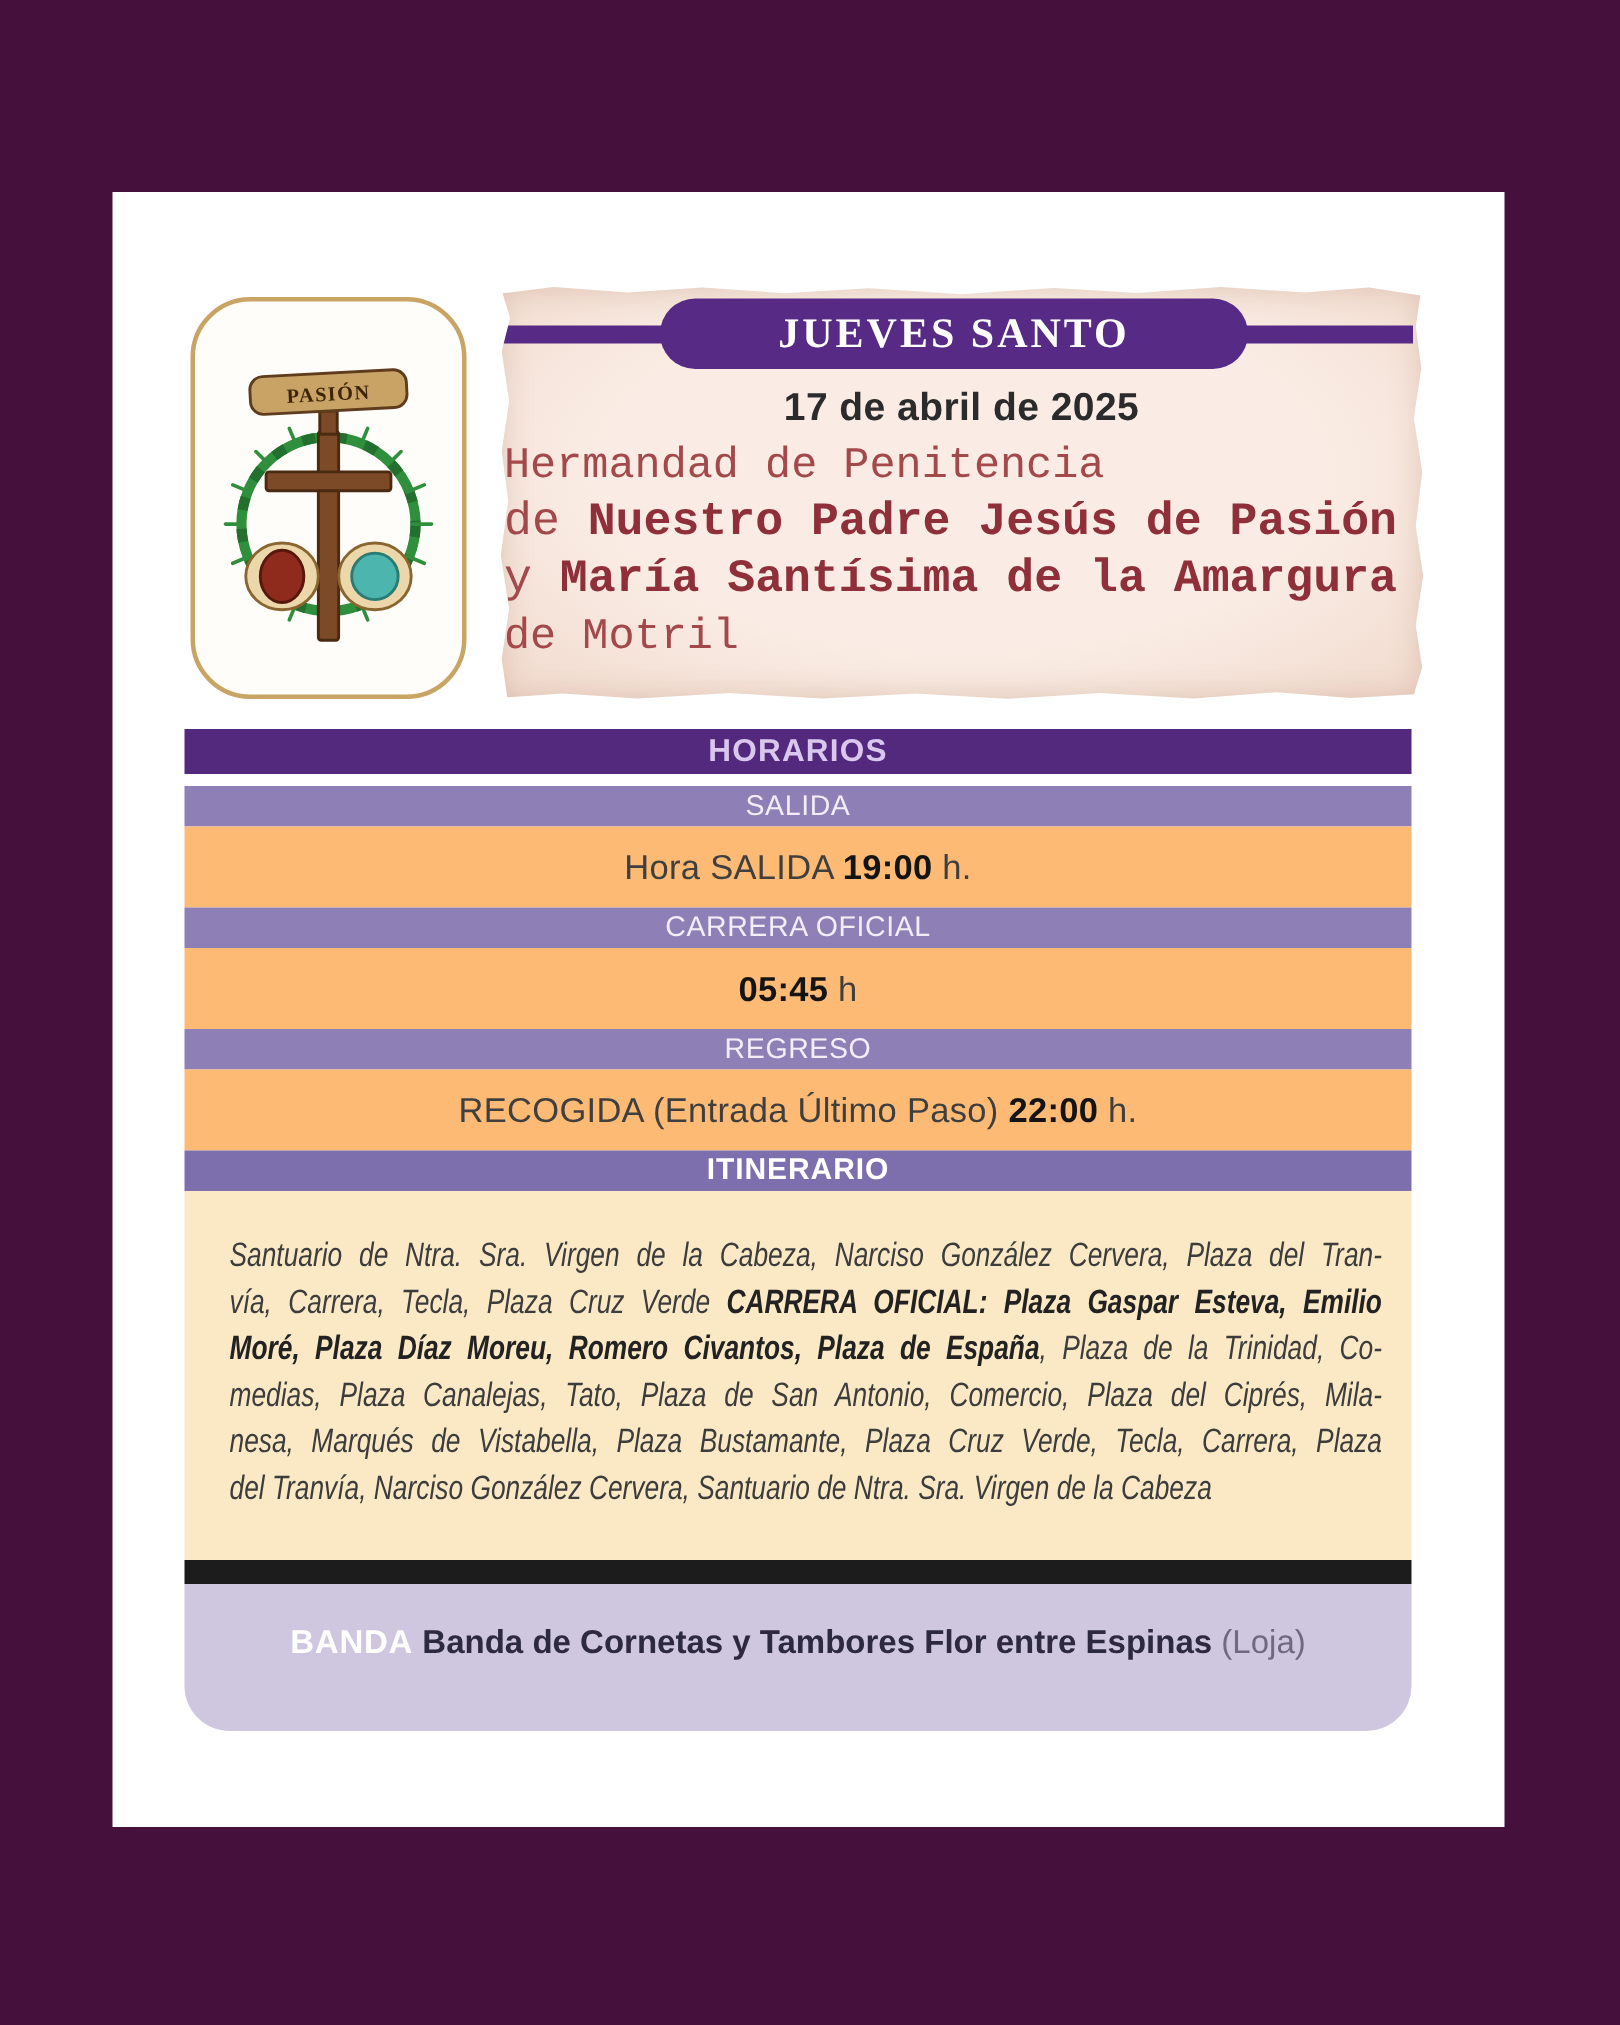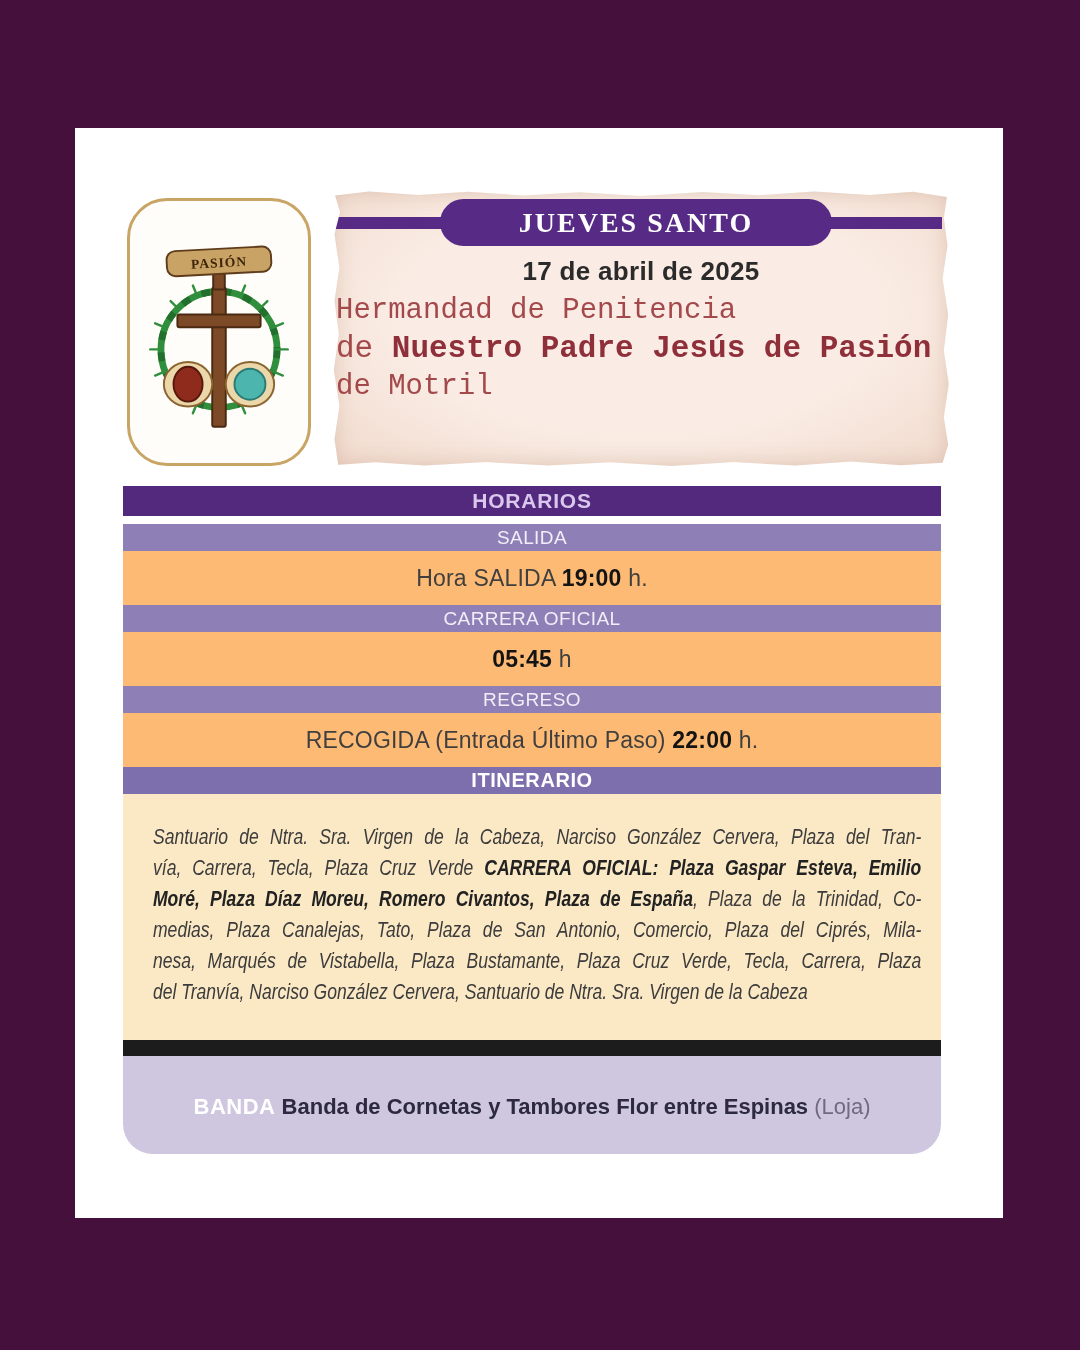--- a/index.html
+++ b/index.html
@@ -80,21 +80,21 @@
     font-style:italic; font-size:22.5px; line-height:31px; color:#3c3c3c;
   }
   .it-line { text-align:justify; text-align-last:justify; white-space:nowrap; }
   .it-line.last { text-align-last:left; }
   .it-line b { color:#222222; }
   
   .blackbar { height:16px; background:#1c1c1c; }
   .band {
     height:98px; background:#cec7df;
     border-radius:0 0 30px 30px;
-    padding-top:38px; text-align:center;
+    padding-top:26px; text-align:center;
     font-size:22px; line-height:26px;
   }
   .band-label { color:#ffffff; font-weight:bold; letter-spacing:.5px; }
   .band-name  { color:#2c2940; font-weight:bold; }
   .band-loc   { color:#6f6a82; }
 </style>
 </head>
 <body>
 
 <div class="card">
@@ -151,20 +151,21 @@
 
     <div class="parchment">
       <div class="pline"></div>
       <div class="pill">
         <span>JUEVES SANTO</span>
       </div>
       <div class="pdate">17 de abril de 2025</div>
       <div class="titles">
         <div class="t-reg">Hermandad de Penitencia</div>
         <div class="t-mix"><span>de </span><b>Nuestro Padre Jesús de Pasión</b></div>
+        <div class="t-mix"><span>y </span><b>María Santísima de la Amargura</b></div>
         <div class="t-reg">de Motril</div>
       </div>
     </div>
   </div>
 
   <div class="content">
     <div class="bar main">HORARIOS</div>
     <div class="gap"></div>
     <div>
         <div class="bar sub">SALIDA</div>

